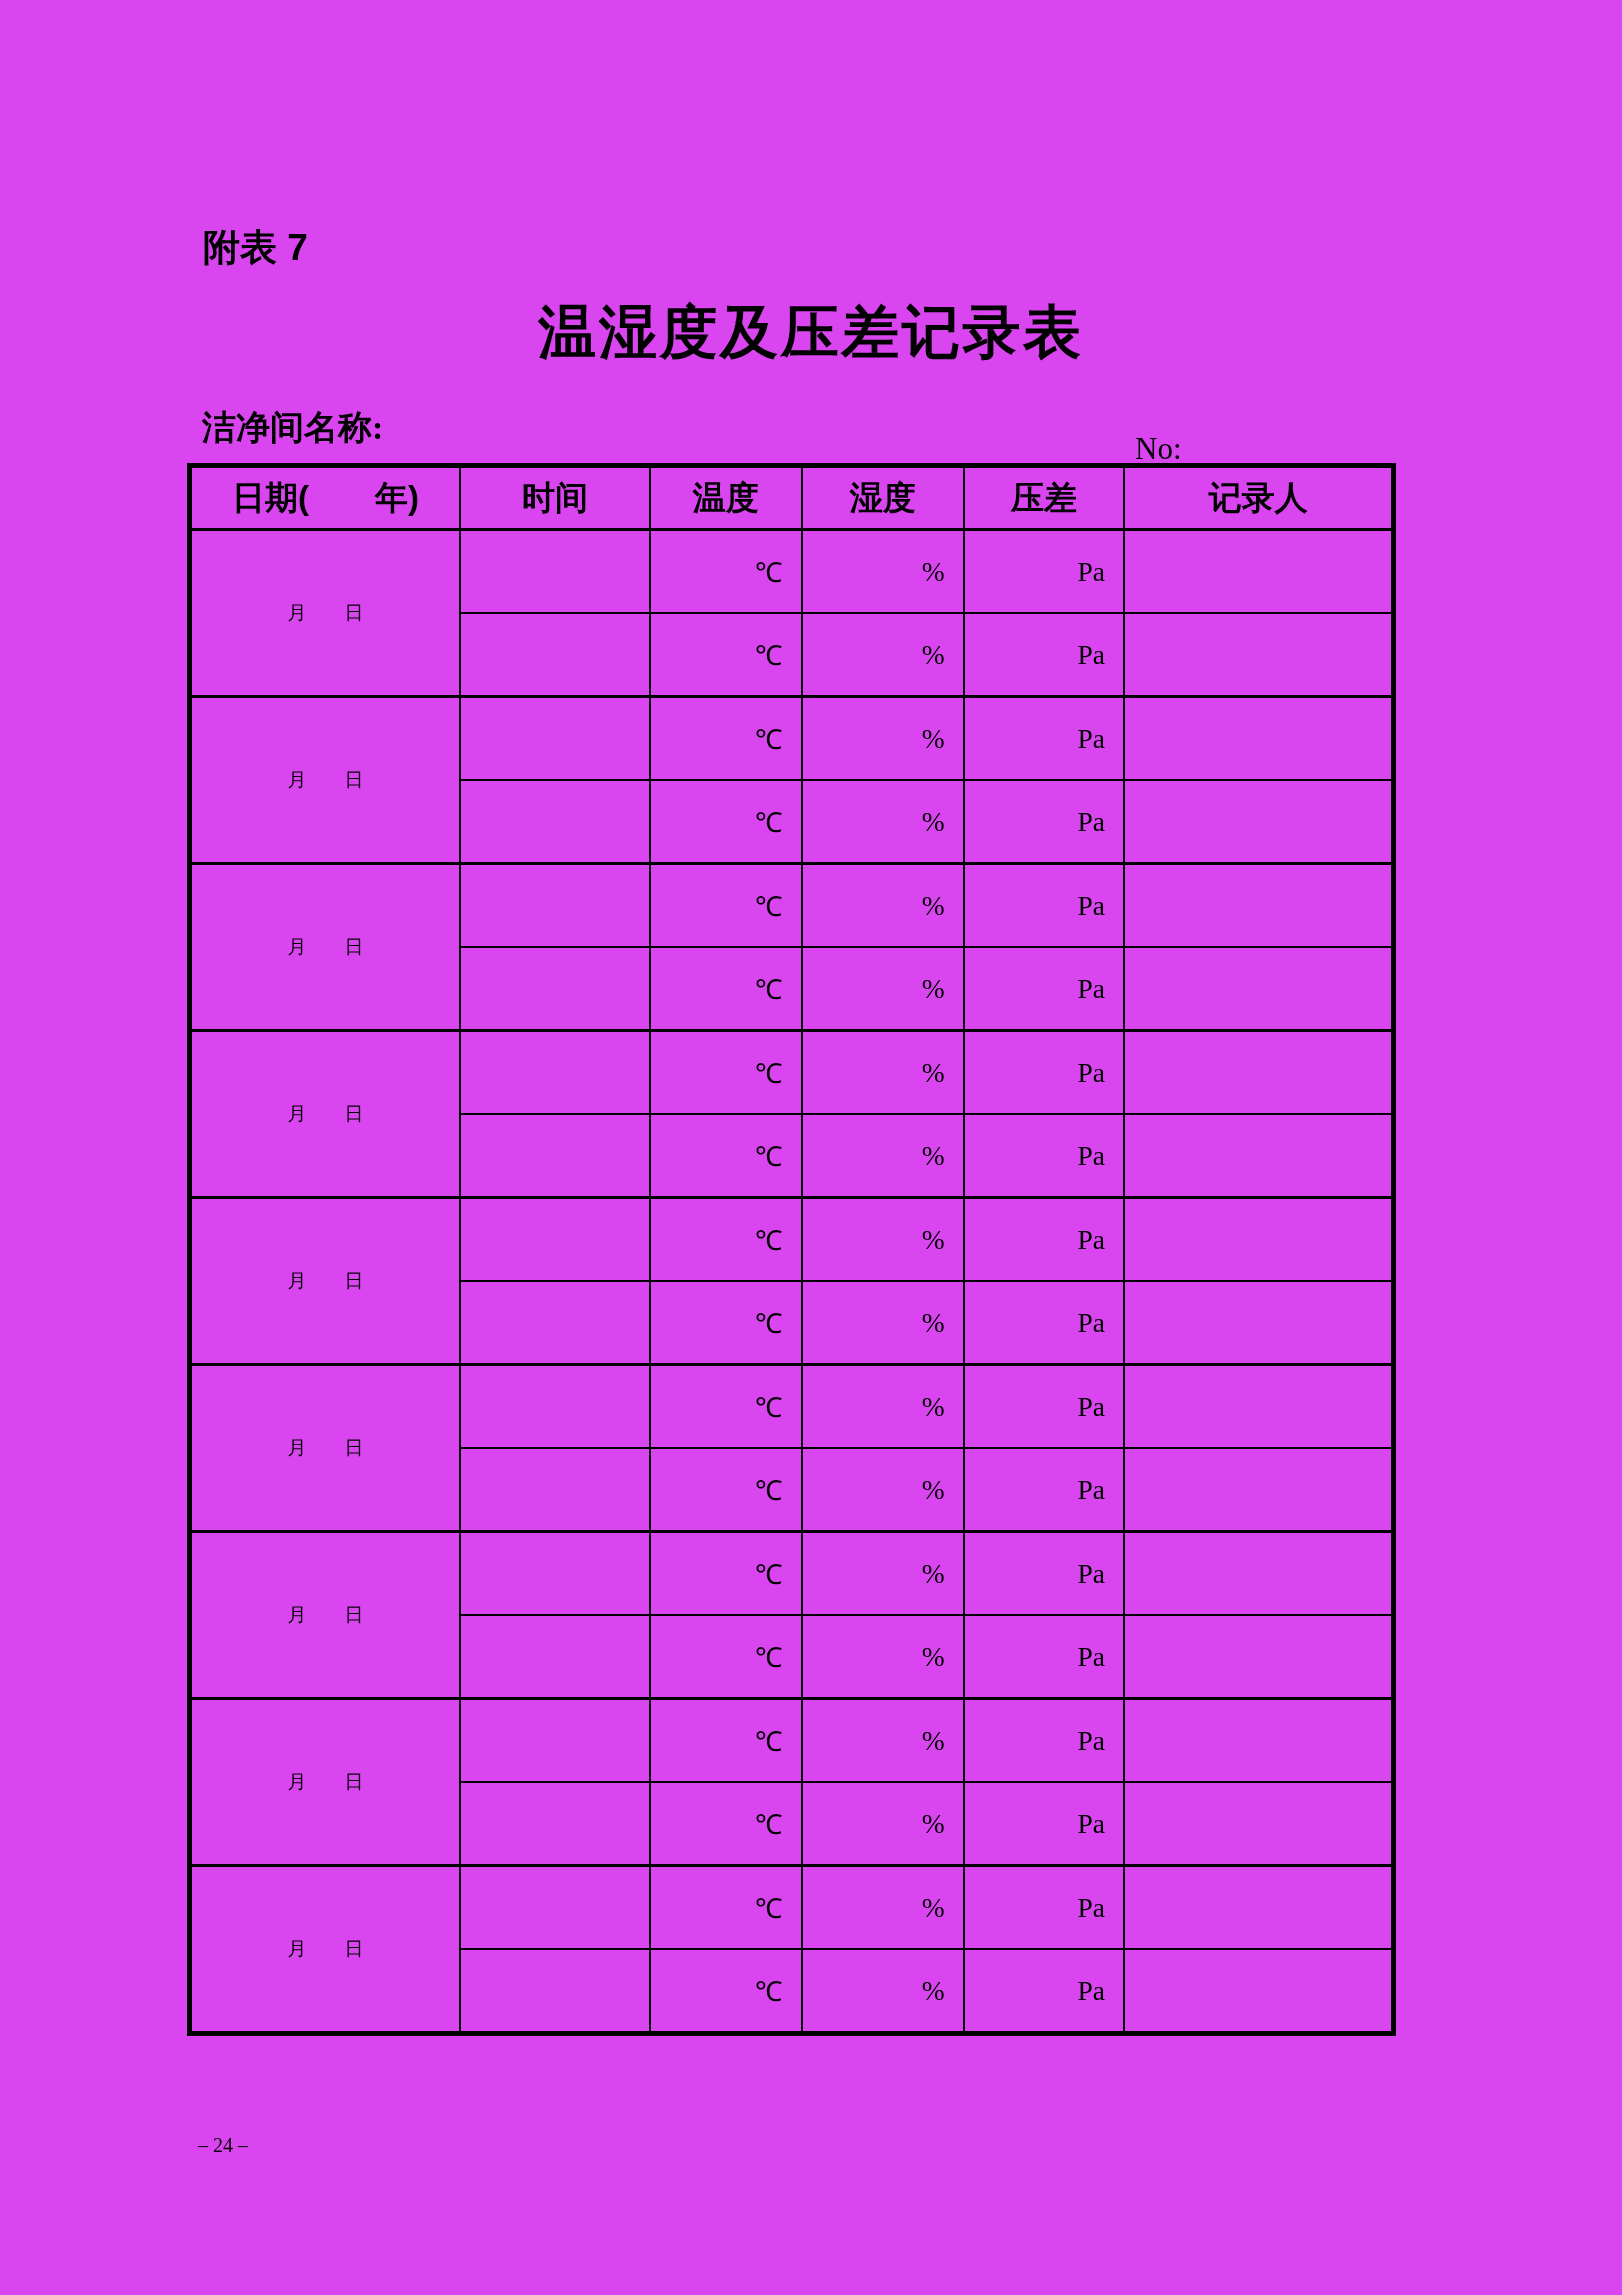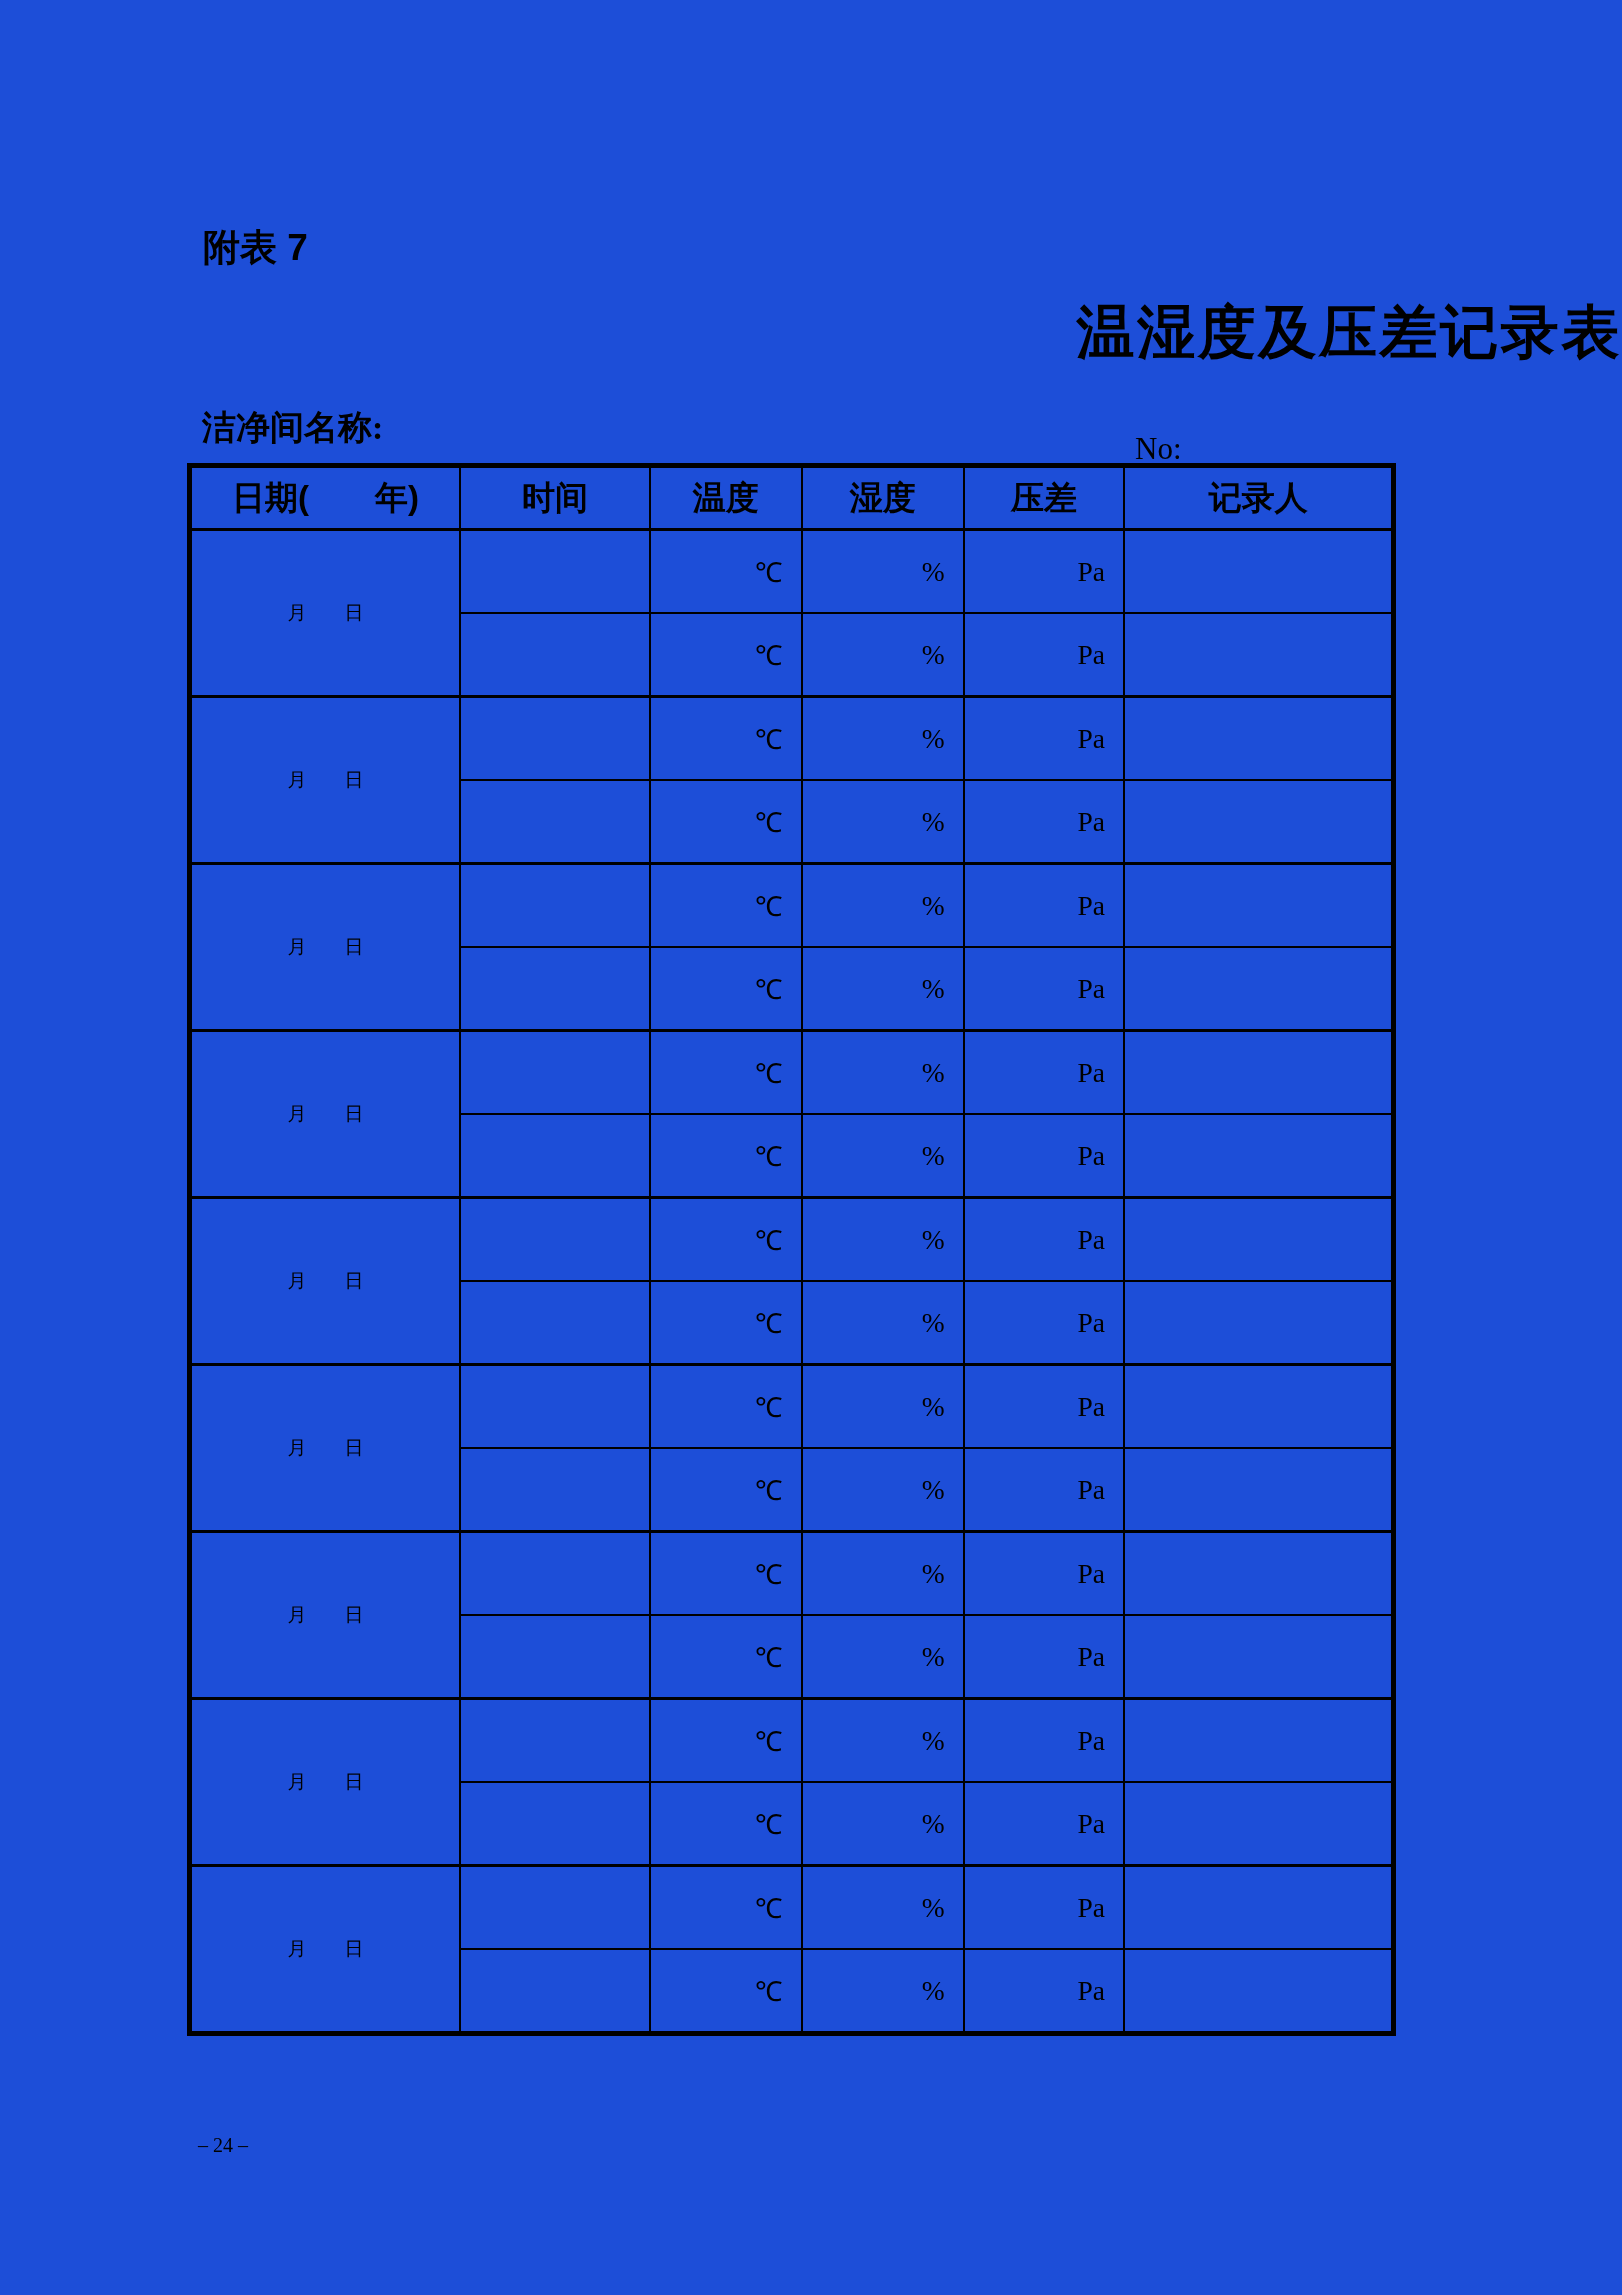--- a/index.html
+++ b/index.html
@@ -4,21 +4,21 @@
 <style>
   html, body {
     margin: 0;
     padding: 0;
     background: #888;
   }
   .page {
     position: relative;
     width: 1622px;
     height: 2295px;
-    background: #1d4ed8;
+    background: #d946ef;
     color: #000;
     font-family: "Liberation Serif", serif;
     overflow: hidden;
   }
 
   
   .appendix-label {
     position: absolute;
     left: 203px;
     top: 228px;
@@ -26,21 +26,21 @@
     font-weight: bold;
     font-size: 37px;
     line-height: 1.1;
     white-space: pre;
   }
   .doc-title {
     position: absolute;
     left: 0;
     top: 300px;
     width: 100%;
-    text-align: right;
+    text-align: center;
     font-family: "Liberation Serif", serif;
     font-weight: bold;
     font-size: 58px;
     letter-spacing: 2.6px;
     line-height: 1.15;
     white-space: pre;
   }
   .room-name-label {
     position: absolute;
     left: 202px;

